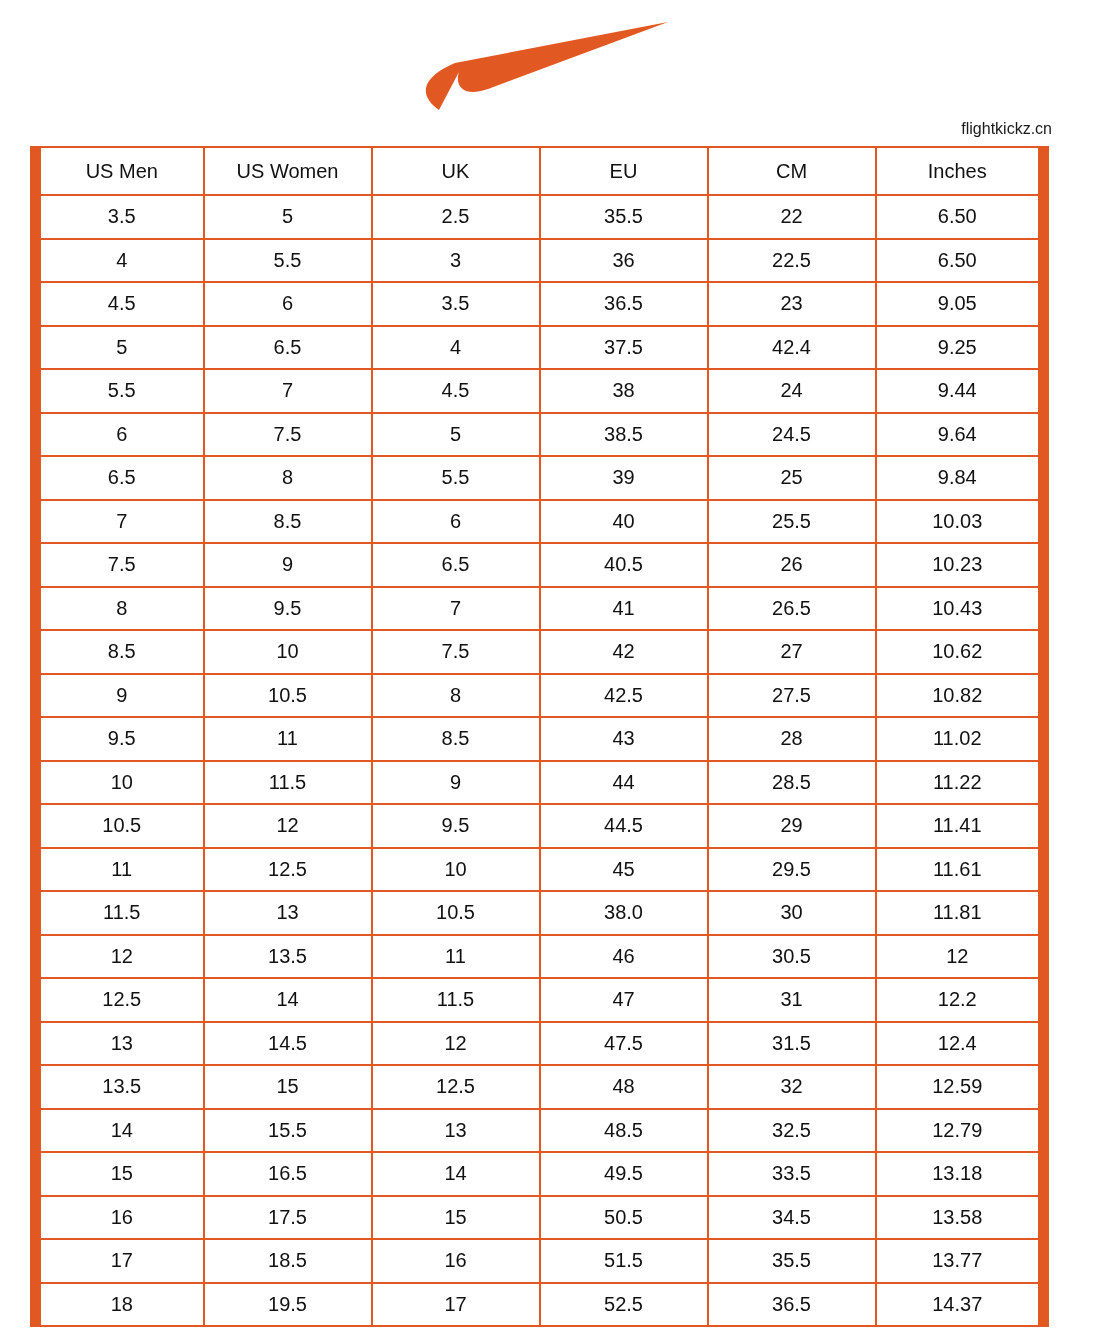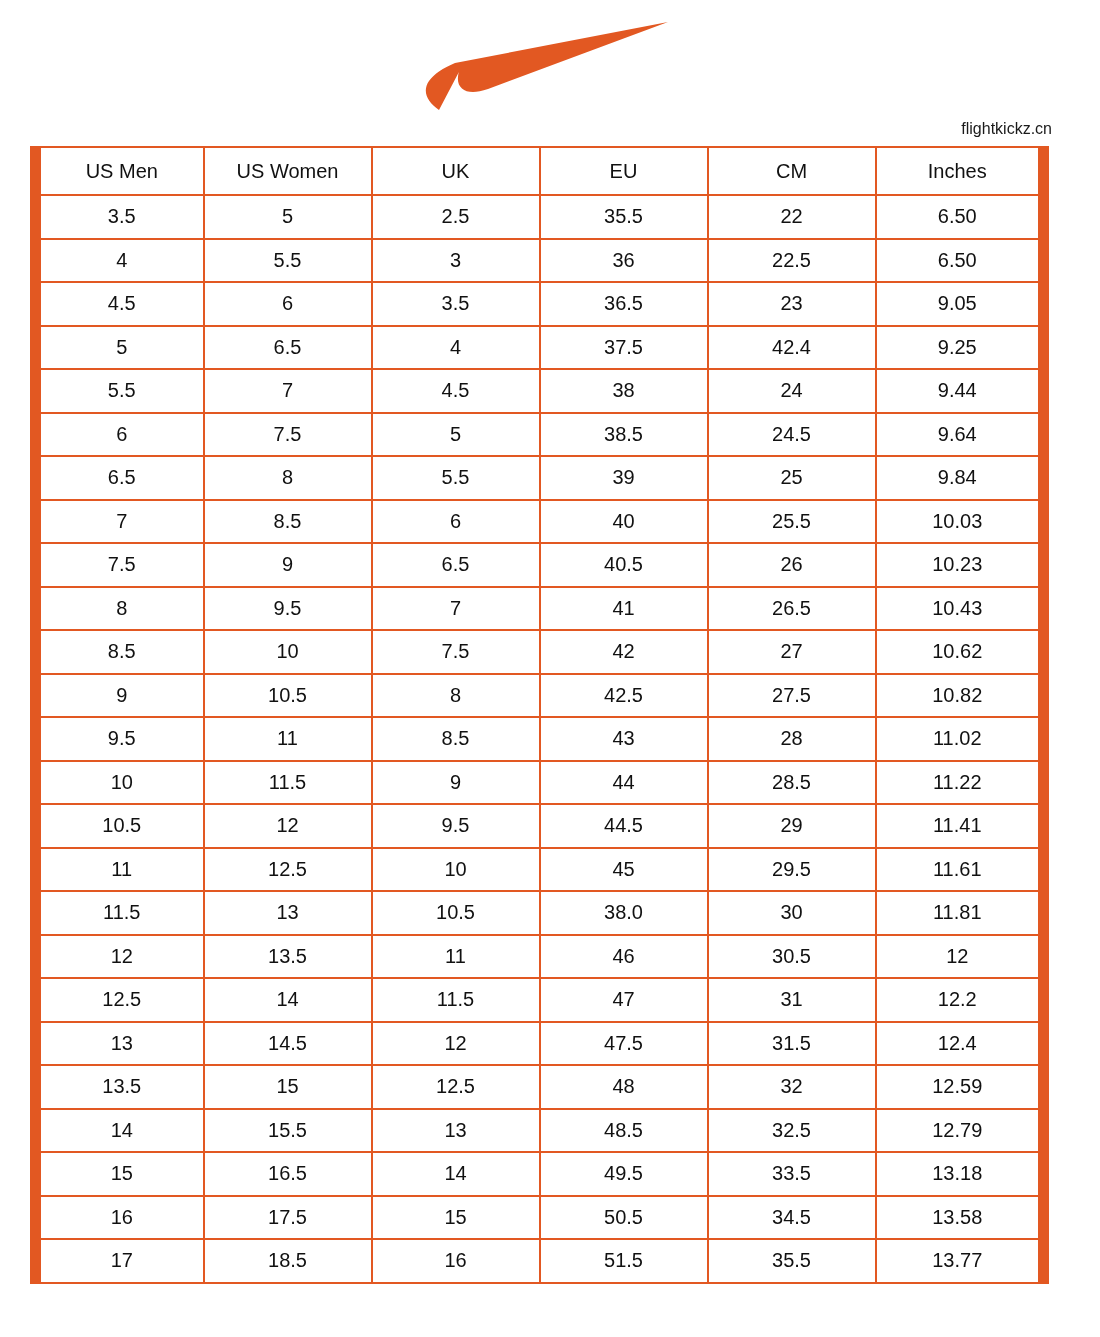--- a/index.html
+++ b/index.html
@@ -303,15 +303,23 @@
           <td>13.58</td>
         </tr>
         <tr>
           <td>17</td>
           <td>18.5</td>
           <td>16</td>
           <td>51.5</td>
           <td>35.5</td>
           <td>13.77</td>
         </tr>
+        <tr>
+          <td>18</td>
+          <td>19.5</td>
+          <td>17</td>
+          <td>52.5</td>
+          <td>36.5</td>
+          <td>14.37</td>
+        </tr>
       </tbody>
   </table>
 </div>
 
 </body></html>

